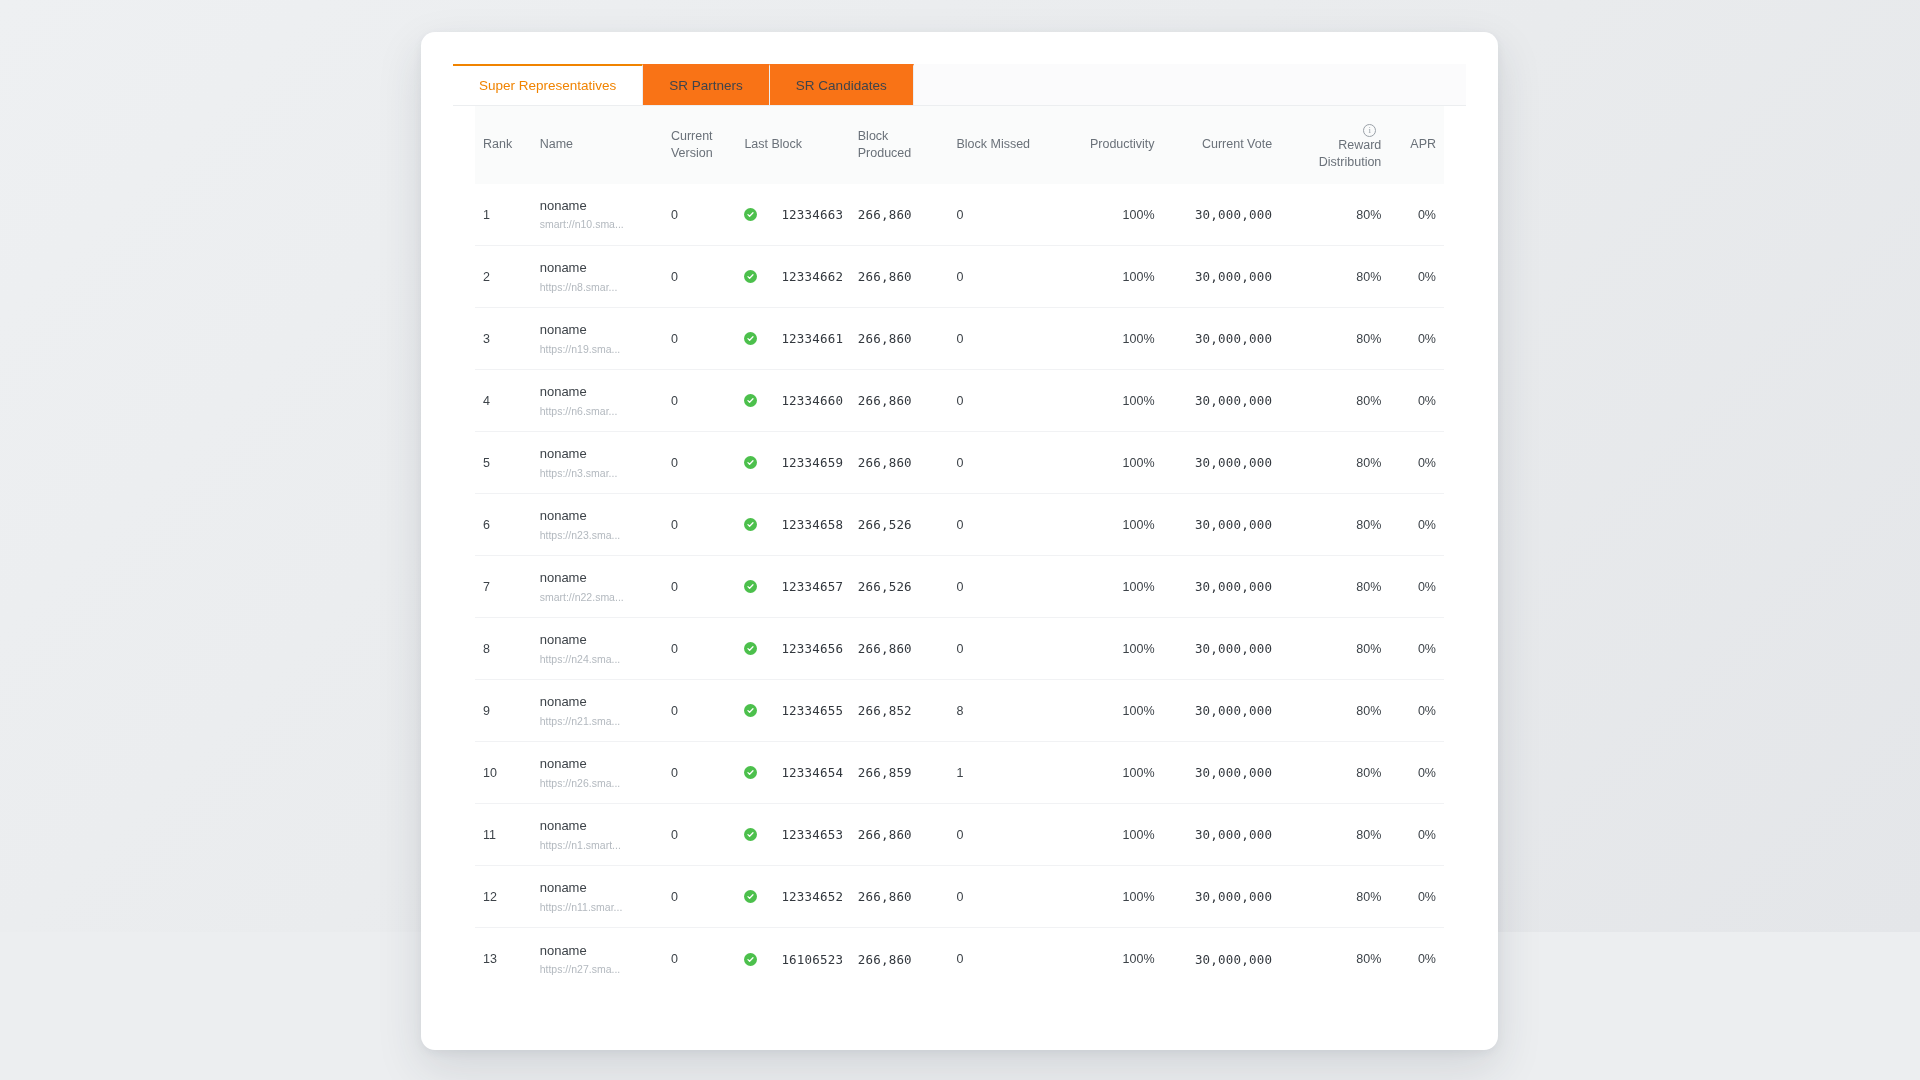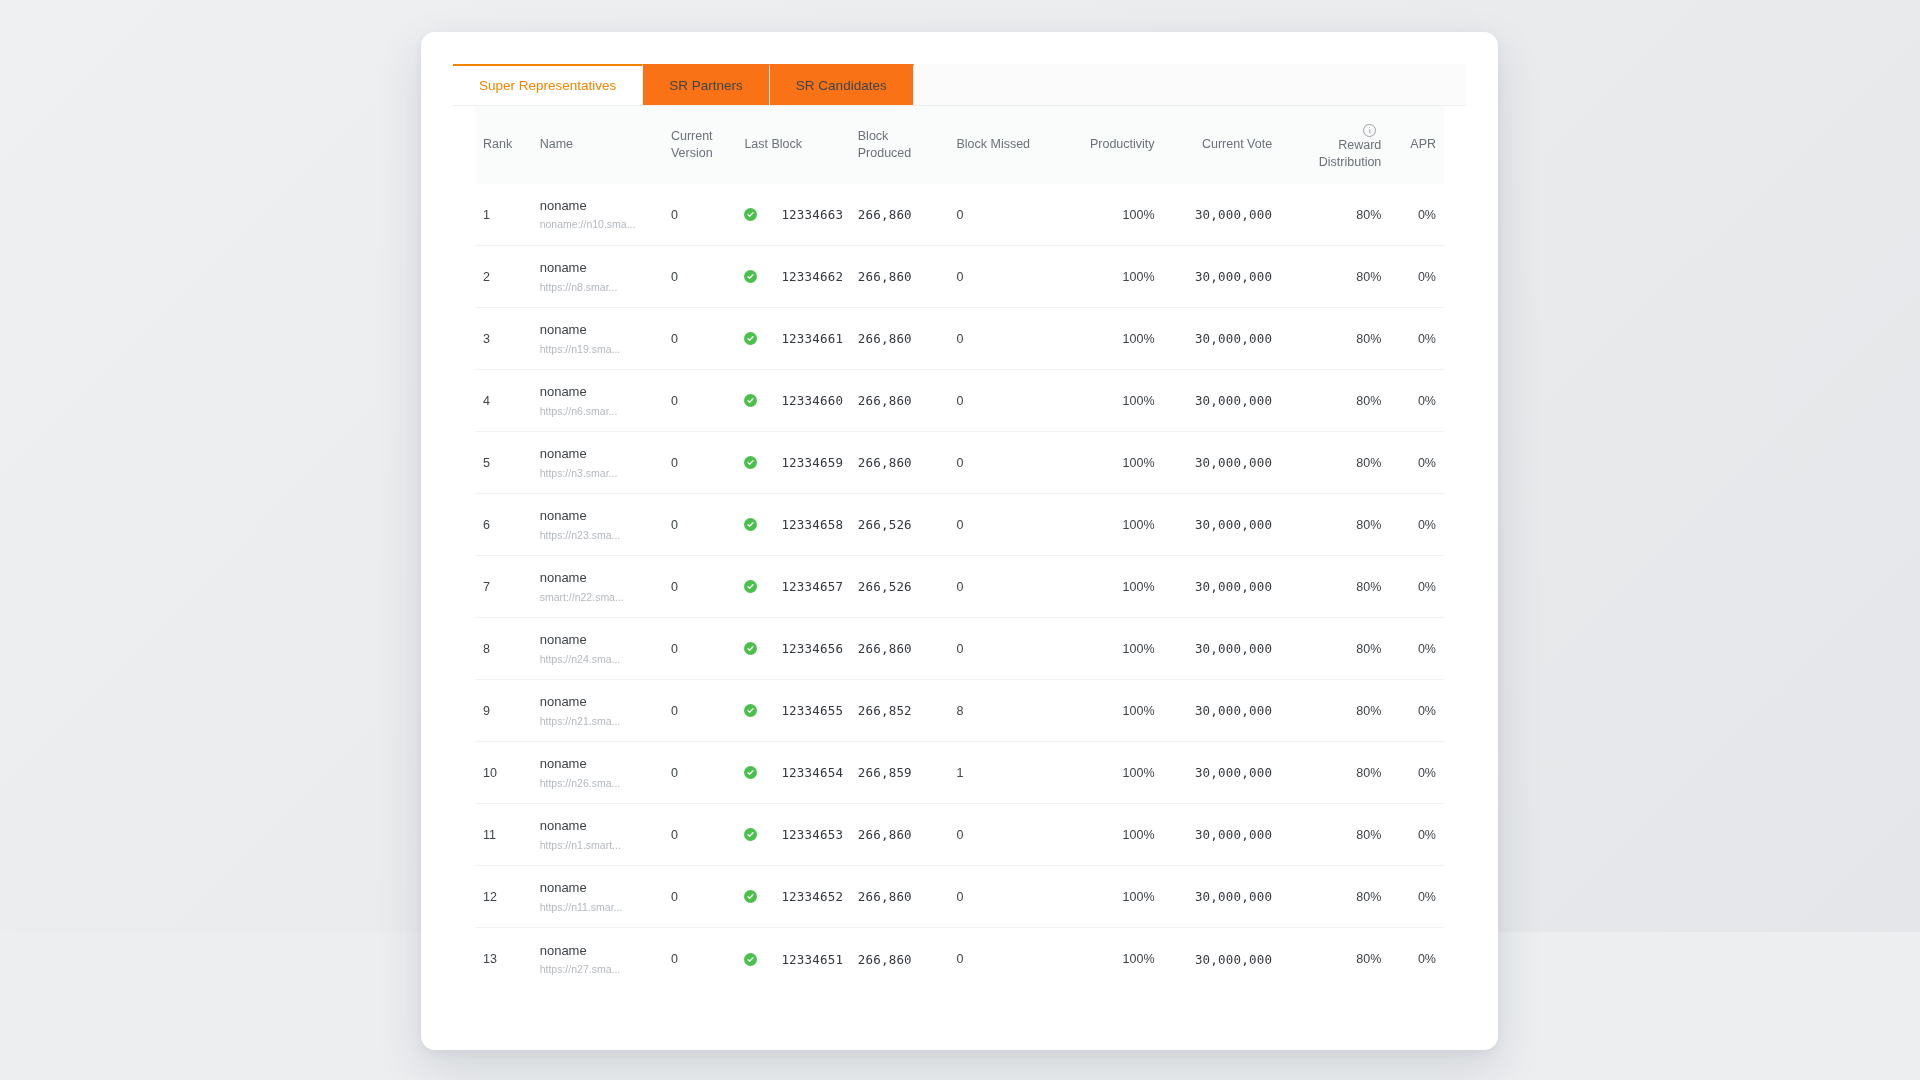--- a/index.html
+++ b/index.html
@@ -190,21 +190,21 @@
                 <span class="info-ico">i</span><span class="hdr-inline">Reward Distribution</span>
               </th>
               <th class="right">APR</th>
             </tr>
           </thead>
           <tbody>
               <tr>
                 <td>1</td>
                 <td>
                   <div class="name-main">noname</div>
-                  <div class="name-sub">noname://n10.sma...</div>
+                  <div class="name-sub">smart://n10.sma...</div>
                 </td>
                 <td>0</td>
                 <td>
                   <div class="lastblock-cell">
                     <span class="check">
                       <svg width="9" height="9" viewBox="0 0 12 12">
                         <path d="M2.6 6.2 L4.8 8.4 L9.3 3.6" fill="none" stroke="#ffffff" stroke-width="1.7" stroke-linecap="round" stroke-linejoin="round"></path>
                       </svg>
                     </span>
                     <span class="num-mono">12334663</span>
@@ -488,21 +488,21 @@
                   <div class="name-sub">https://n27.sma...</div>
                 </td>
                 <td>0</td>
                 <td>
                   <div class="lastblock-cell">
                     <span class="check">
                       <svg width="9" height="9" viewBox="0 0 12 12">
                         <path d="M2.6 6.2 L4.8 8.4 L9.3 3.6" fill="none" stroke="#ffffff" stroke-width="1.7" stroke-linecap="round" stroke-linejoin="round"></path>
                       </svg>
                     </span>
-                    <span class="num-mono">12334651</span>
+                    <span class="num-mono">16106523</span>
                   </div>
                 </td>
                 <td class="num-mono">266,860</td>
                 <td>0</td>
                 <td class="right">100%</td>
                 <td class="right num-mono">30,000,000</td>
                 <td class="right">80%</td>
                 <td class="right">0%</td>
               </tr>
             </tbody>

